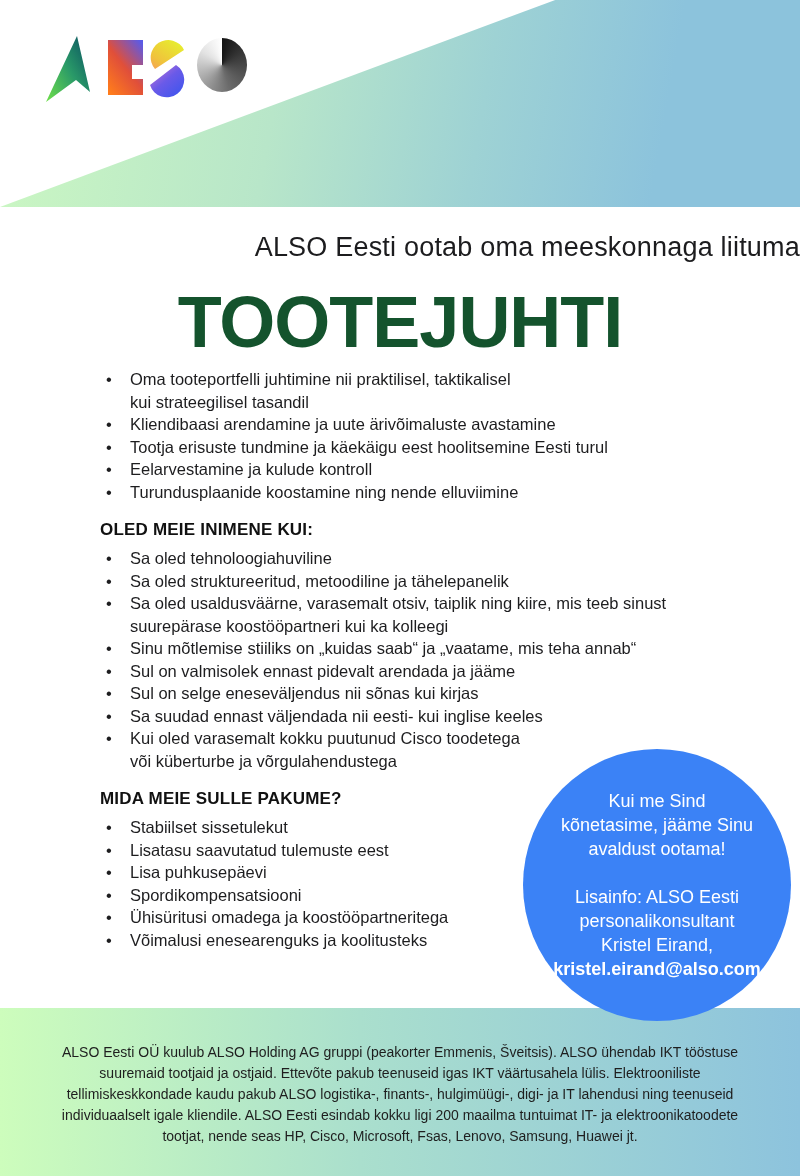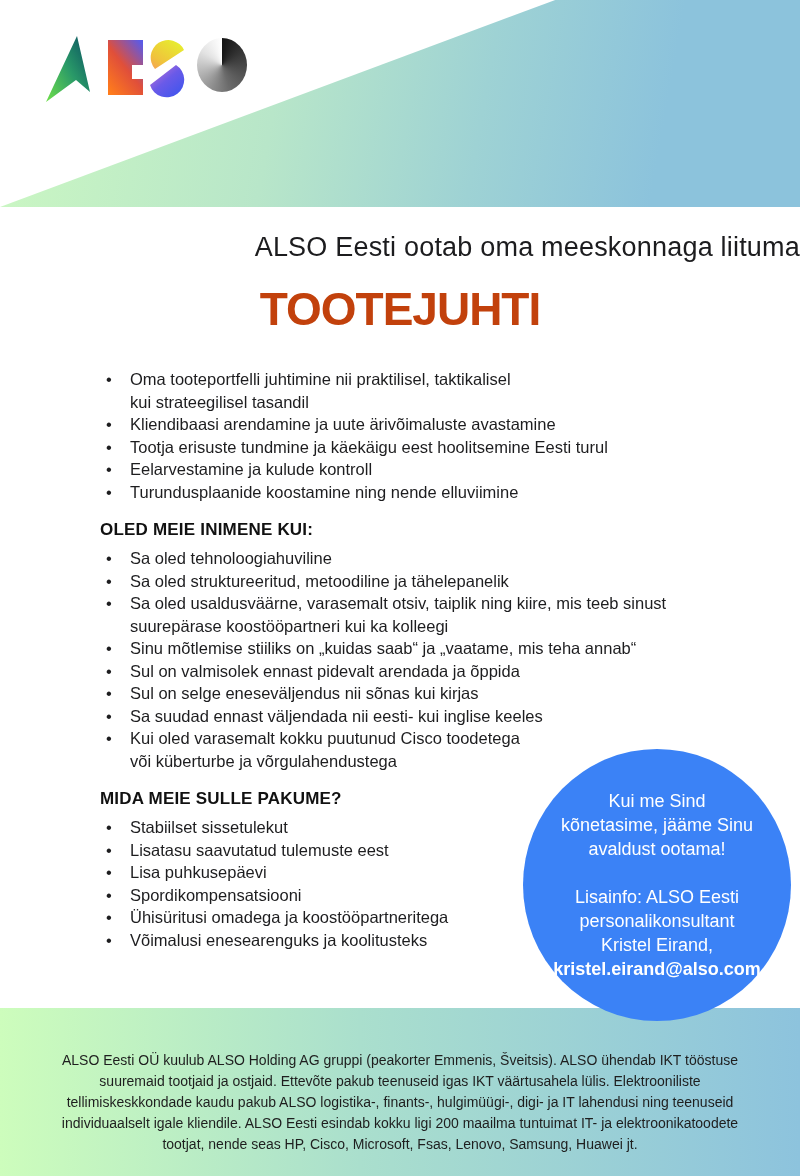--- a/index.html
+++ b/index.html
@@ -13,21 +13,21 @@
     clip-path:polygon(69.4% 0,100% 0,100% 100%,0 100%);}
   .logo{position:absolute;left:43px;top:33px;width:210px;height:72px;}
   .logo svg{position:absolute;left:0;top:0;}
   .logo-o{position:absolute;left:154px;top:5px;width:50px;height:54px;border-radius:50%;
     background:conic-gradient(from 0deg,#141414 0%,#3a3a3a 18%,#6b6b6b 45%,#a8a8a8 65%,#e3e3e3 85%,#ffffff 100%);}
 
   
   .hero-intro{position:absolute;top:232px;left:0;width:100%;text-align:right;
     font-size:27px;color:#1c1c1e;letter-spacing:.2px;}
   .hero-title{position:absolute;top:286px;left:0;width:100%;text-align:center;
-    font-size:46px;font-weight:800;letter-spacing:-1px;color:#c2410c;line-height:1;}
+    font-size:72px;font-weight:800;letter-spacing:-1px;color:#14532d;line-height:1;}
 
   
   .sections{position:absolute;top:368px;left:100px;width:580px;color:#1d1d1f;}
   .section{margin-bottom:16px;}
   .section h3{margin:0 0 6px 0;font-size:17px;font-weight:700;letter-spacing:.2px;line-height:22px;color:#111;}
   .section ul{margin:0;padding:0;list-style:none;}
   .section li{display:flex;font-size:16.5px;line-height:22.5px;}
   .section .dot{width:24px;flex:0 0 24px;text-align:left;padding-left:6px;color:#1d1d1f;}
   .section .txt{white-space:pre-line;}
 
@@ -35,21 +35,21 @@
   .circle{position:absolute;left:523px;top:749px;width:268px;height:272px;border-radius:50%;
     background:#3b82f6;z-index:3;display:flex;flex-direction:column;justify-content:center;
     align-items:center;text-align:center;color:#ffffff;font-size:18px;line-height:24px;}
   .circle .msg{white-space:pre-line;margin:0 0 24px 0;}
   .circle .info{white-space:pre-line;margin:0;}
   .circle .email{font-weight:700;margin:0;}
 
   
   .footer{position:absolute;left:0;top:1008px;width:800px;height:168px;z-index:1;
     background:linear-gradient(90deg,#cdfdbc 0%,#aadfcd 45%,#8dc3dd 100%);}
-  .footer-text{max-width:696px;margin:8px auto;padding-top:34px;text-align:center;
+  .footer-text{max-width:696px;margin:0 auto;padding-top:34px;text-align:center;
     font-size:14px;line-height:21px;color:#1e1e1e;}
 </style>
 </head>
 <body>
 
 <div class="page">
 
   <div class="header">
     <div class="header-band"></div>
     <div class="logo" aria-label="ALSO">
@@ -129,21 +129,21 @@
             <span class="dot">•</span>
             <span class="txt">Sa oled usaldusväärne, varasemalt otsiv, taiplik ning kiire, mis teeb sinust
 suurepärase koostööpartneri kui ka kolleegi</span>
           </li>
           <li>
             <span class="dot">•</span>
             <span class="txt">Sinu mõtlemise stiiliks on „kuidas saab“ ja „vaatame, mis teha annab“</span>
           </li>
           <li>
             <span class="dot">•</span>
-            <span class="txt">Sul on valmisolek ennast pidevalt arendada ja õppida</span>
+            <span class="txt">Sul on valmisolek ennast pidevalt arendada ja jääme</span>
           </li>
           <li>
             <span class="dot">•</span>
             <span class="txt">Sul on selge eneseväljendus nii sõnas kui kirjas</span>
           </li>
           <li>
             <span class="dot">•</span>
             <span class="txt">Sa suudad ennast väljendada nii eesti- kui inglise keeles</span>
           </li>
           <li>

